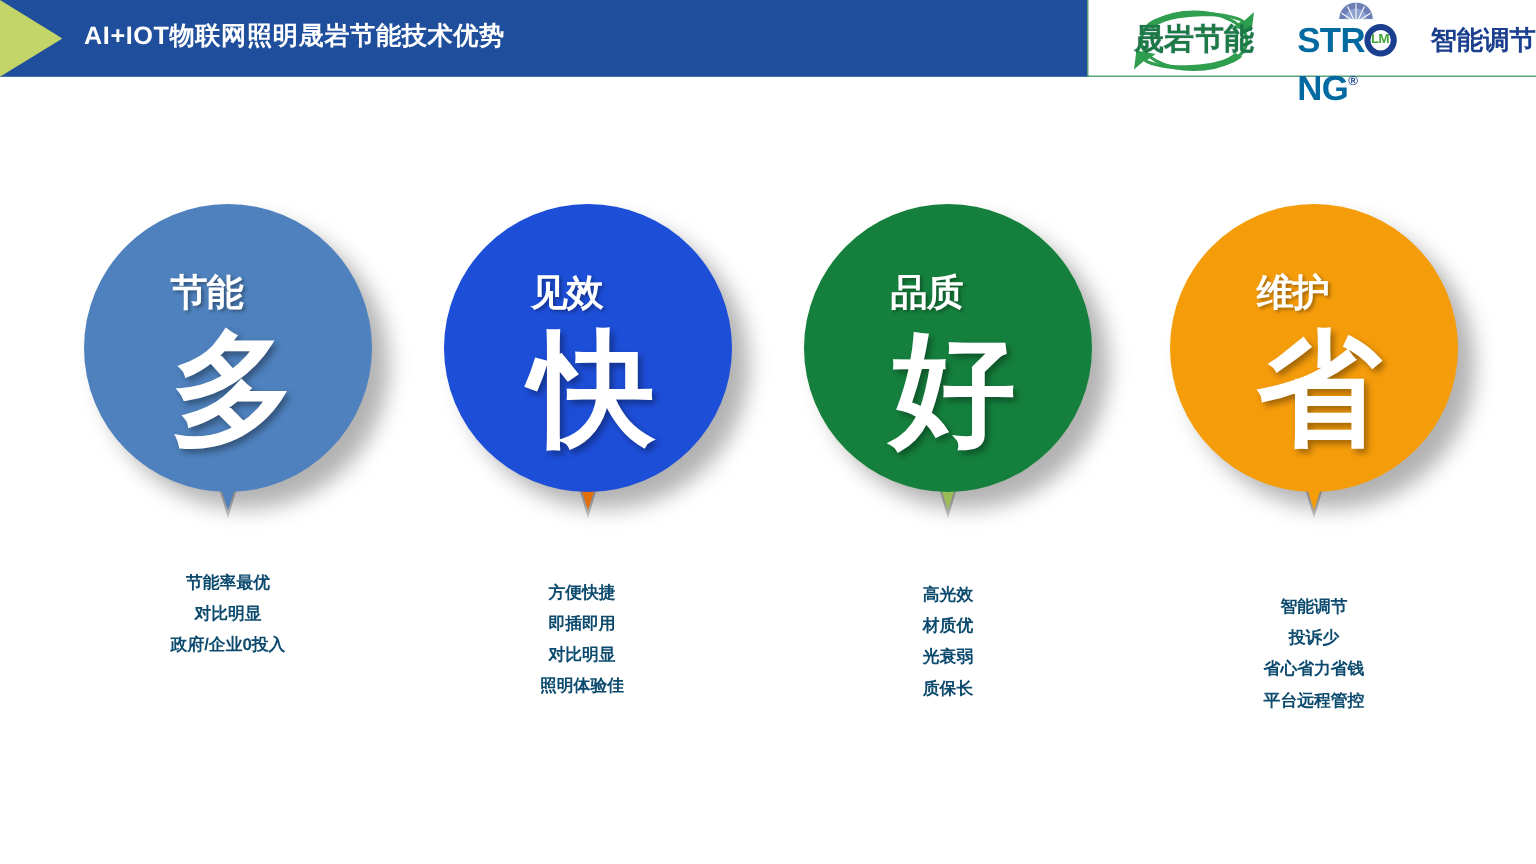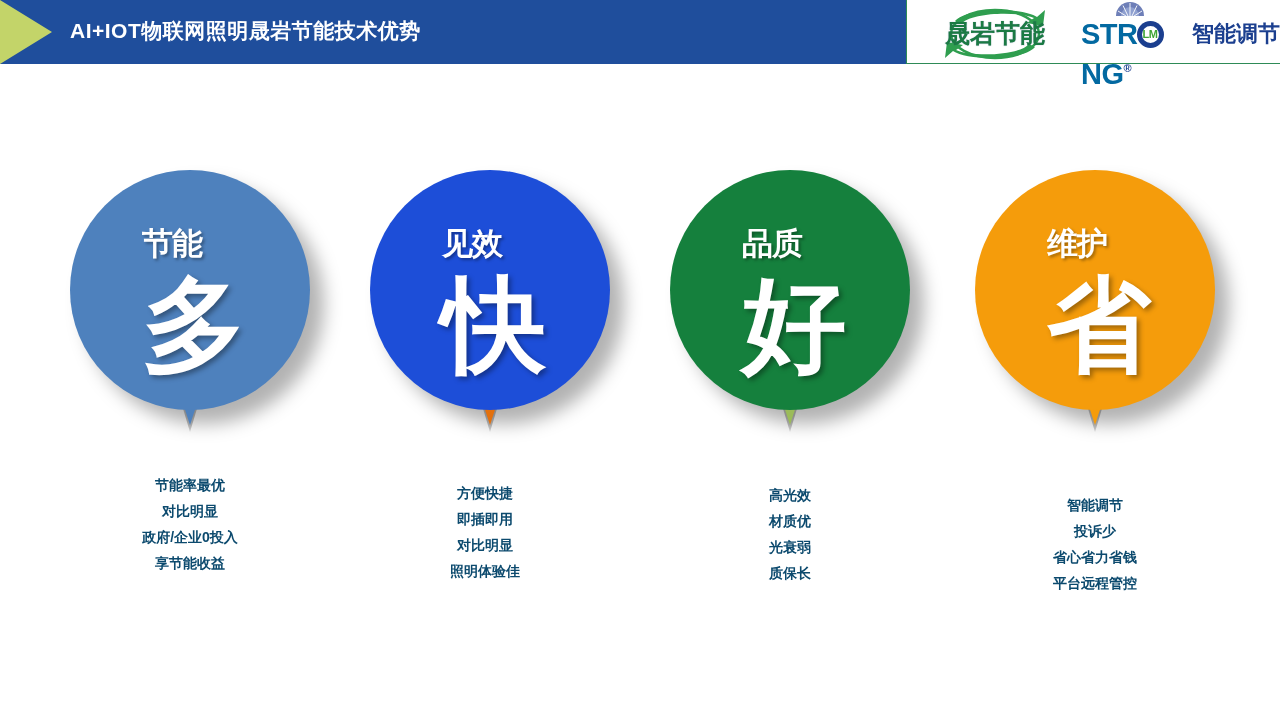--- a/index.html
+++ b/index.html
@@ -377,21 +377,20 @@
   </div>
 
 </div>
 
 <div class="cols">
 
   <div class="col" style="left:40px;">
     <div class="col-line">节能率最优</div>
     <div class="col-line">对比明显</div>
     <div class="col-line">政府/企业0投入</div>
-    <div class="col-line">享节能收益</div>
   </div>
 
   <div class="col" style="left:335px; top:8px;">
     <div class="col-line">方便快捷</div>
     <div class="col-line">即插即用</div>
     <div class="col-line">对比明显</div>
     <div class="col-line">照明体验佳</div>
   </div>
 
   <div class="col" style="left:640px; top:10px;">

